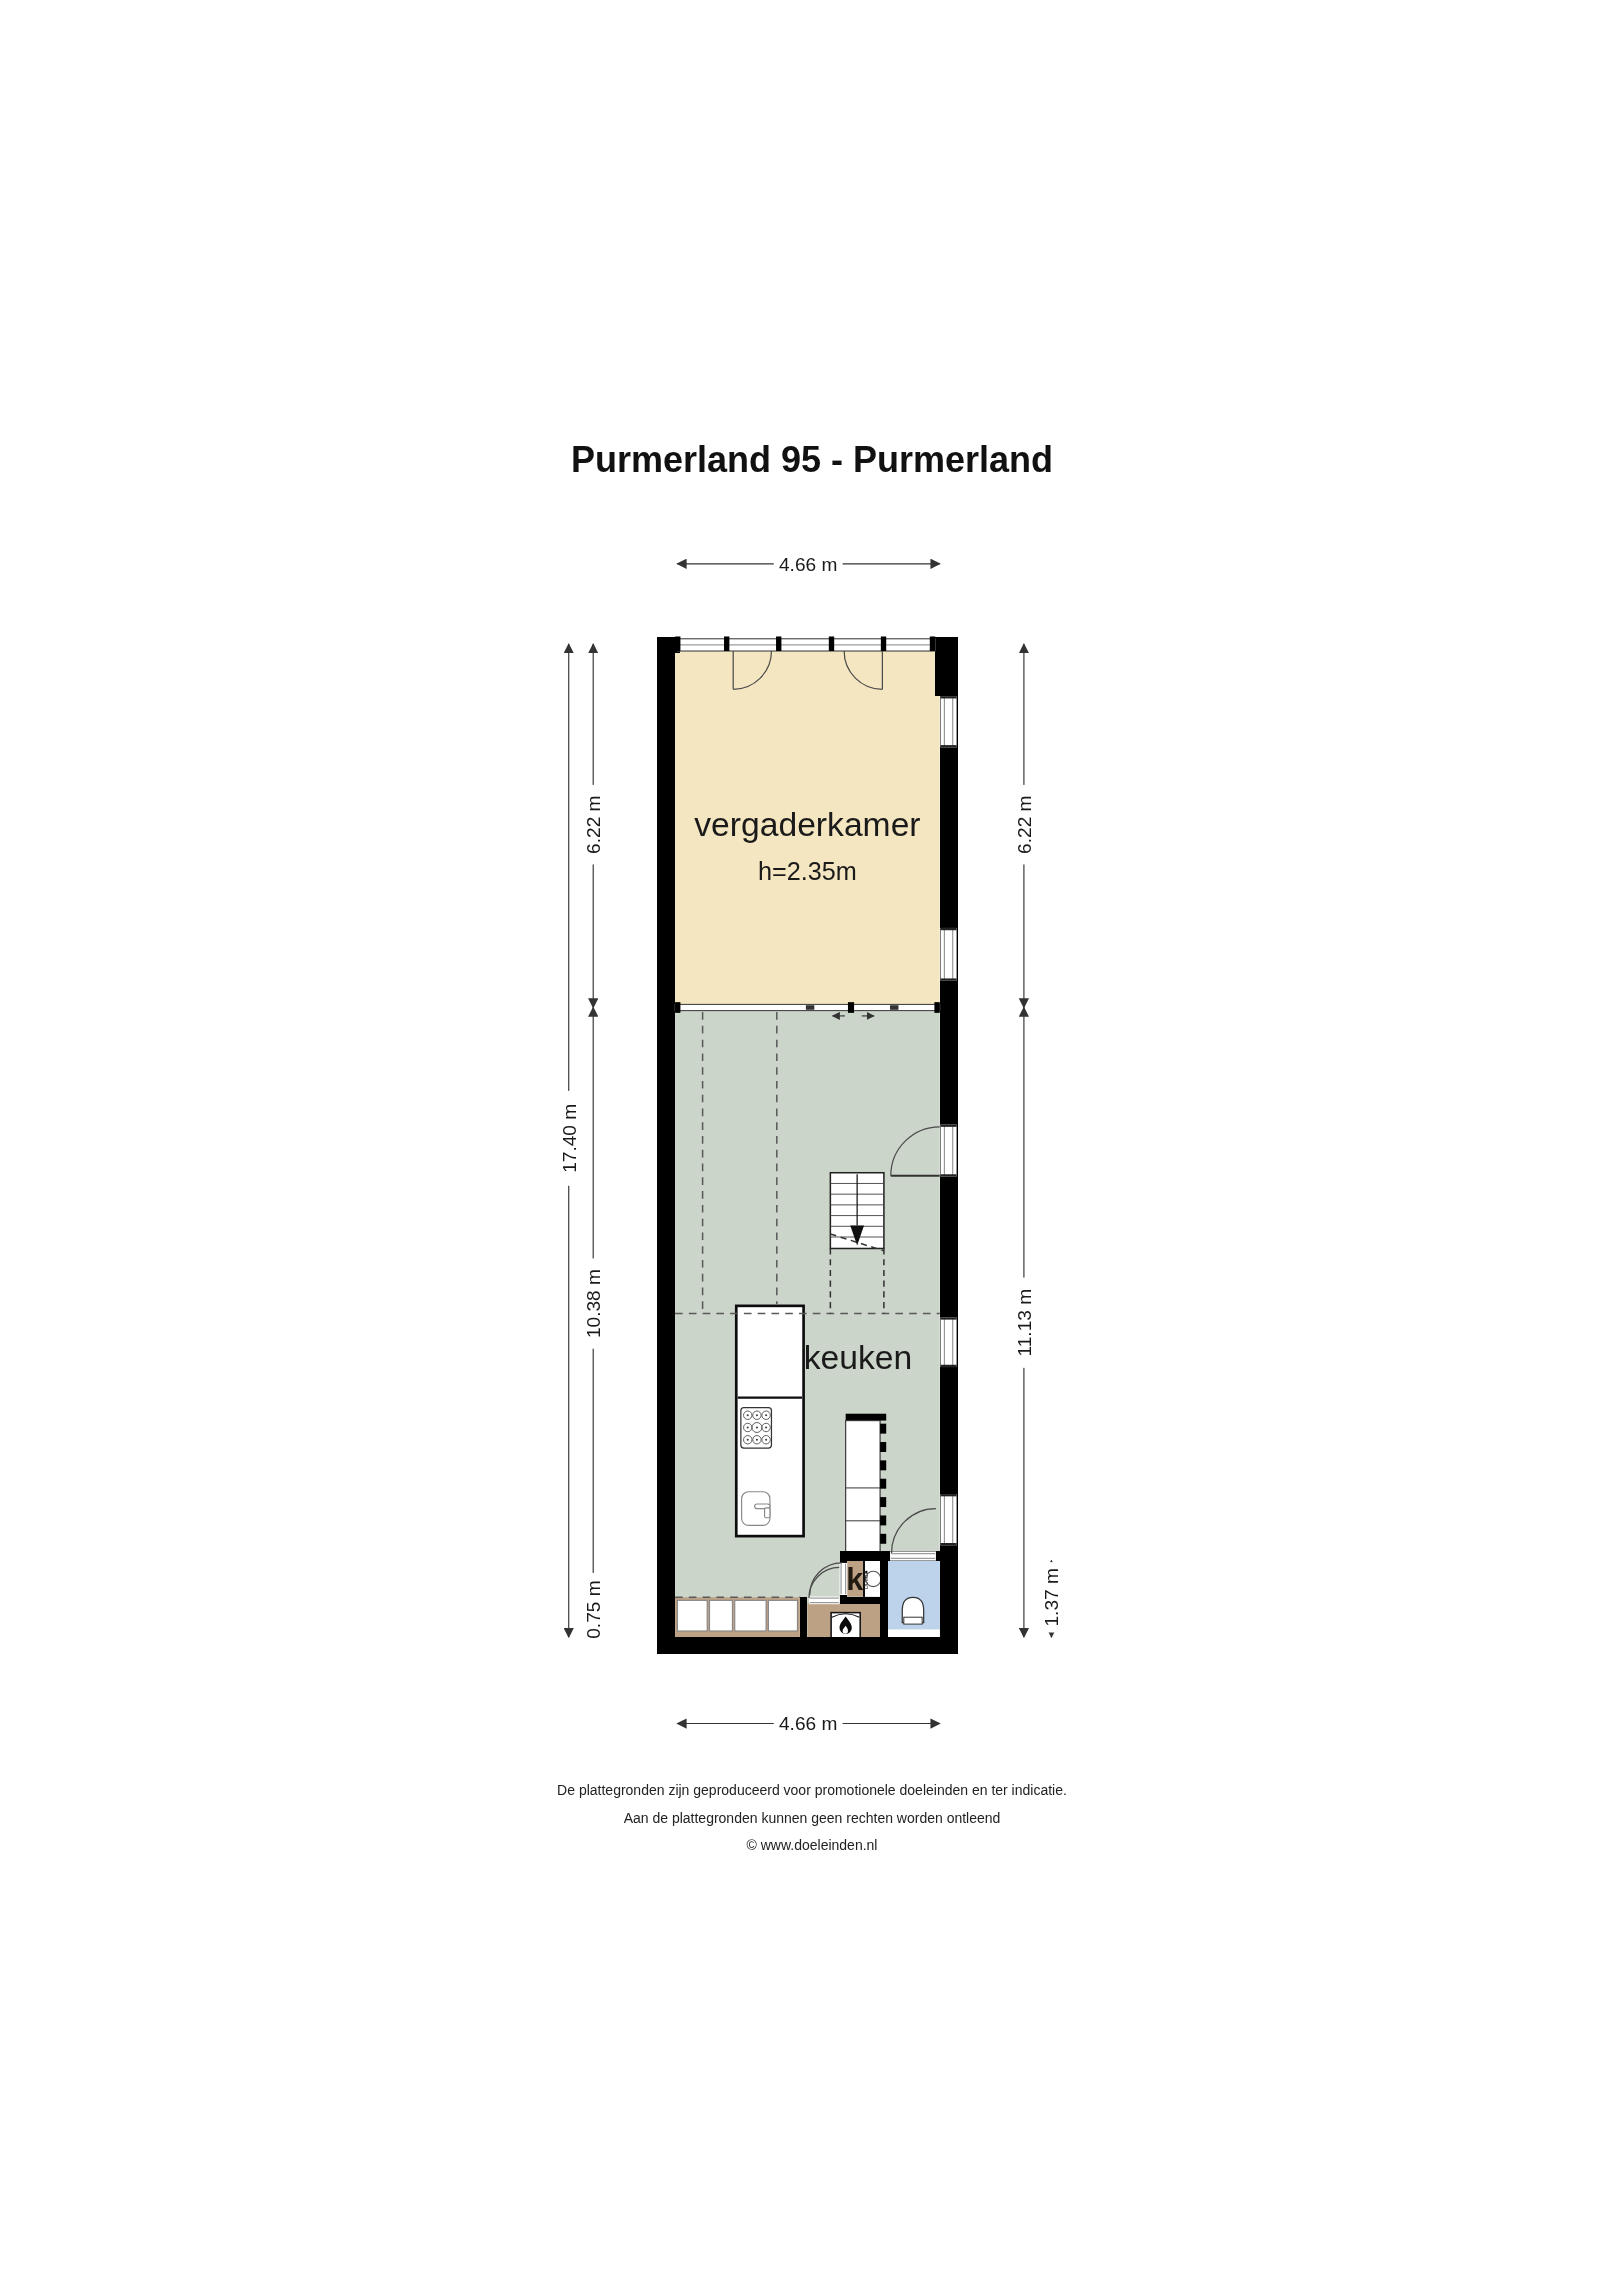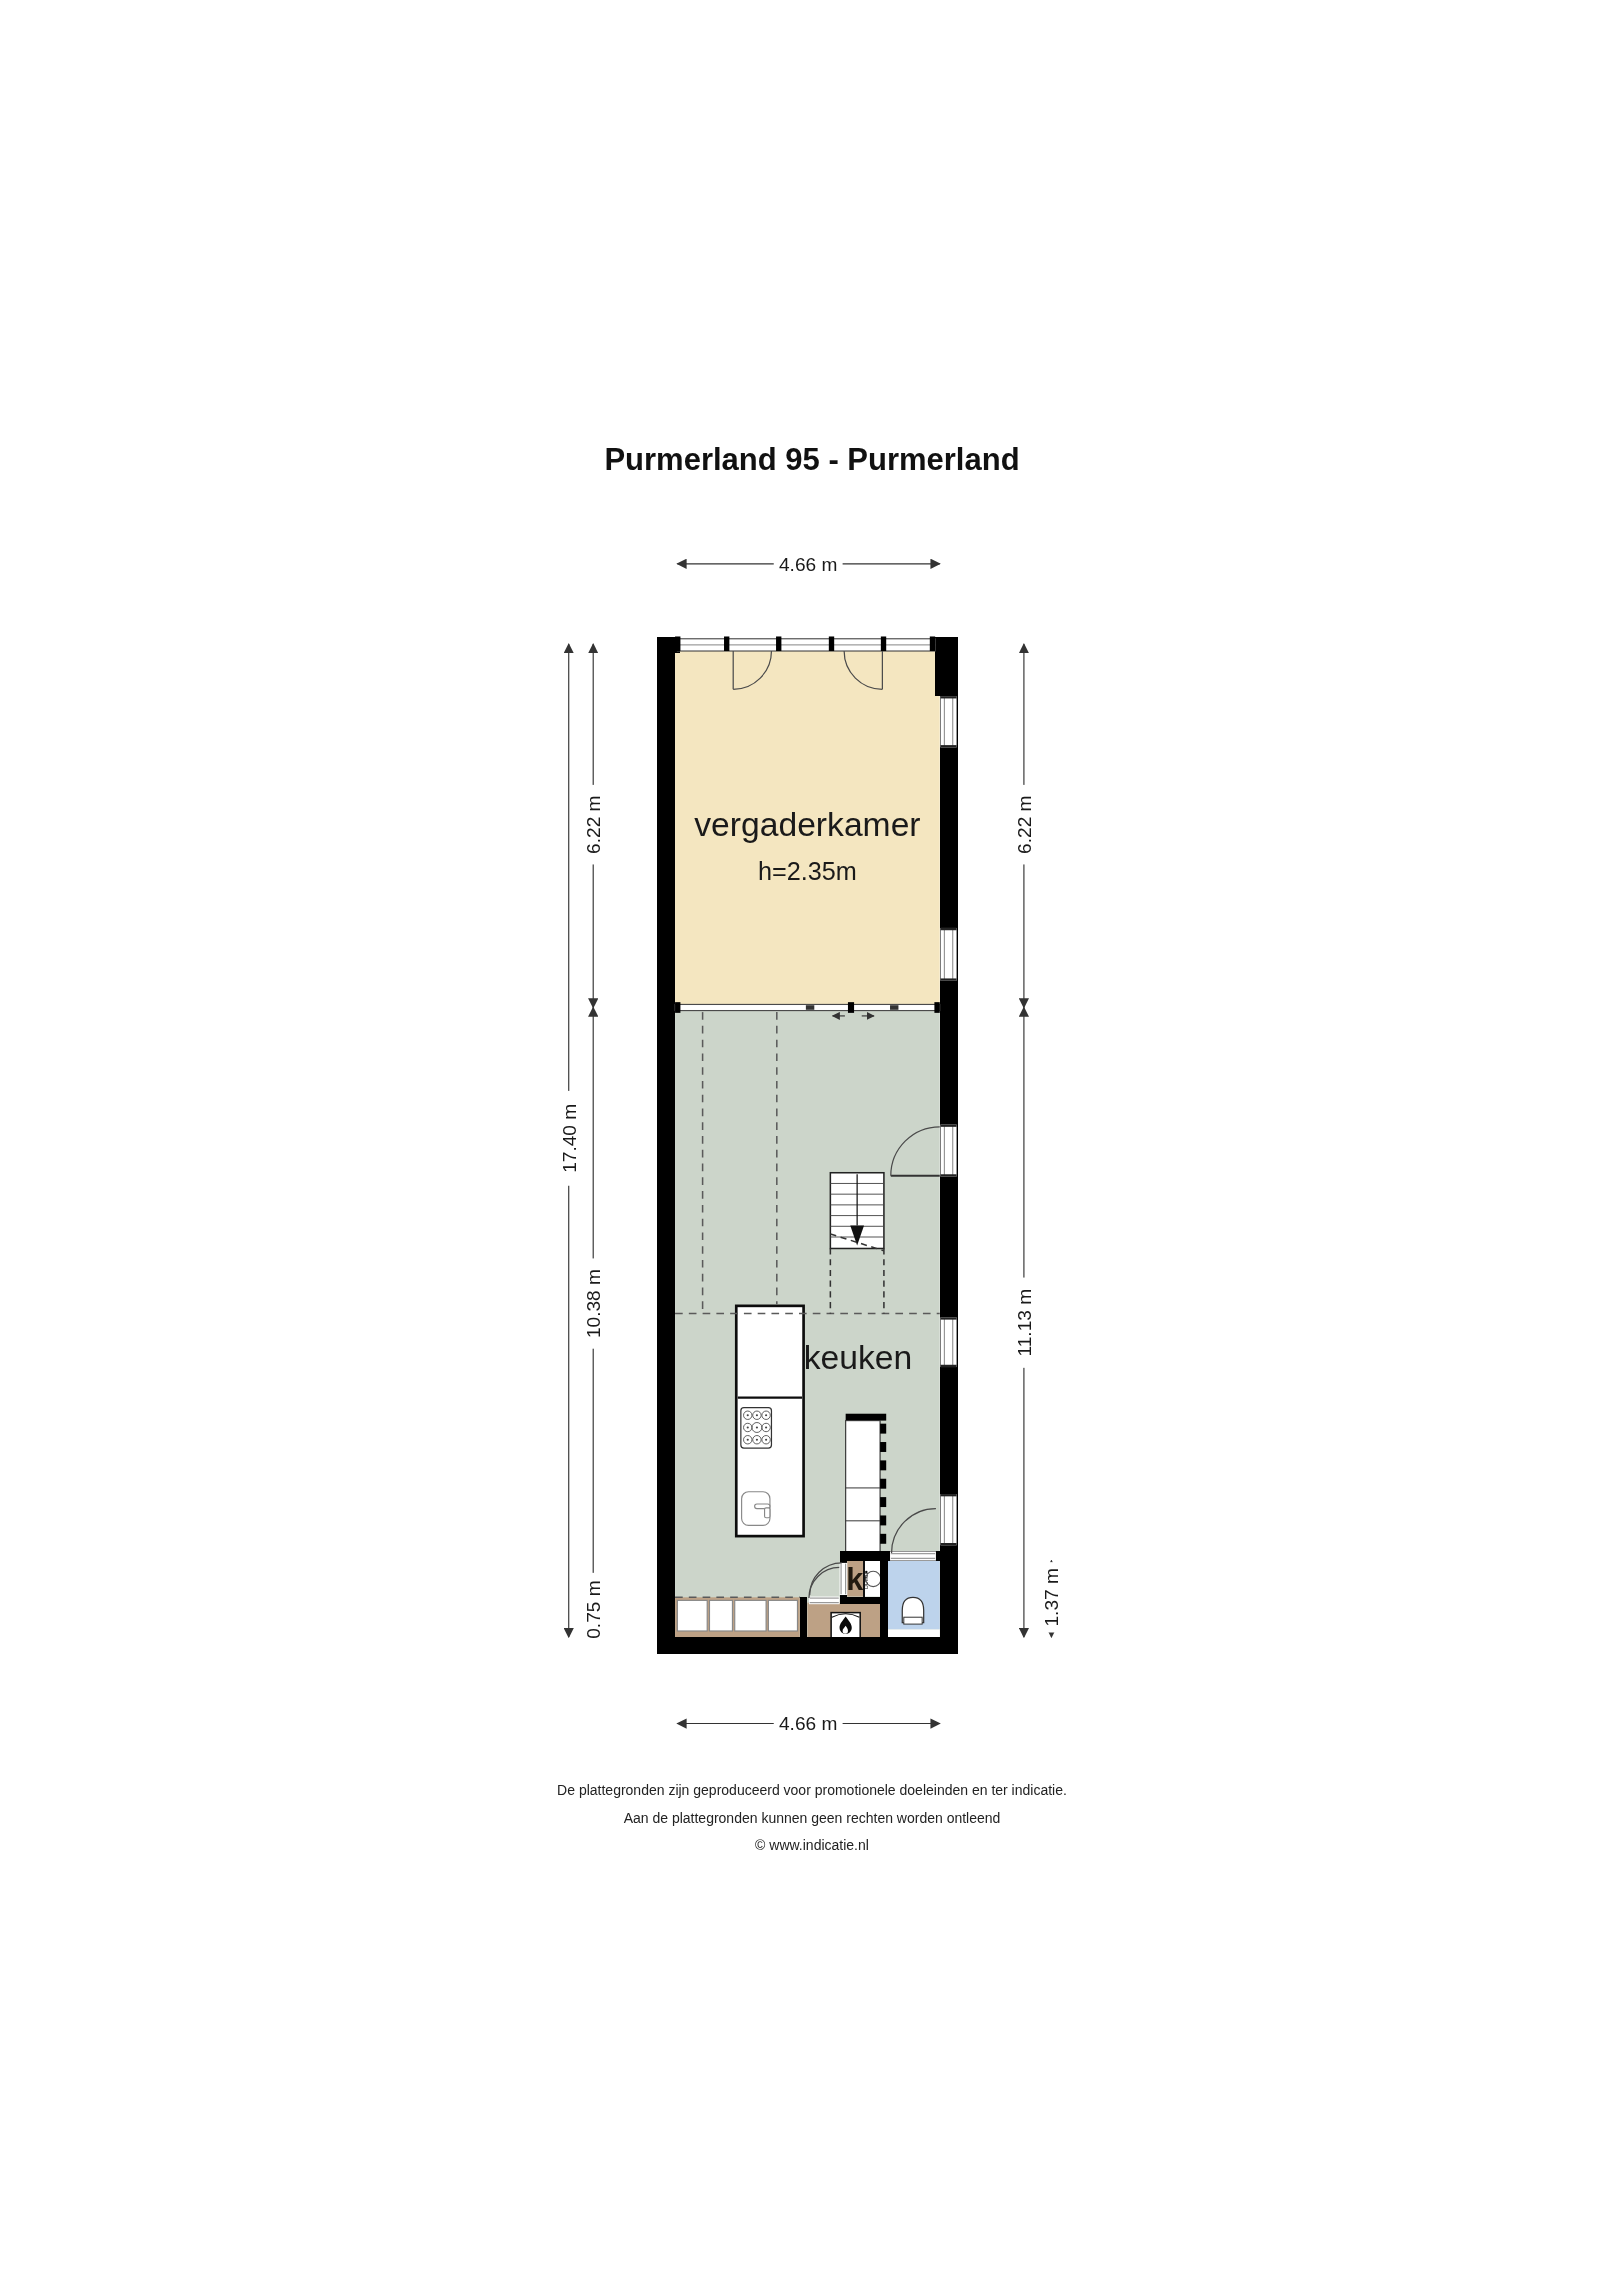--- a/index.html
+++ b/index.html
@@ -1,19 +1,19 @@
 <!DOCTYPE html>
 <html style="--wall: #000000; --vergaderkamer: #f4e6c0; --keuken: #ccd5ca; --wood: #bda185; --toilet: #bdd3ec;font-size:12.2px"><head>
 <meta charset="utf-8">
 <style>
   html,body{margin:0;padding:0;background:#ffffff;}
   #page{position:relative;width:1624px;height:2295px;background:#fff;
         font-family:"Liberation Sans",sans-serif;overflow:hidden;}
   .title{position:absolute;top:441px;left:0;width:100%;text-align:center;
-         font-size:31px;font-weight:bold;color:#111;line-height:37px;}
+         font-size:36px;font-weight:bold;color:#111;line-height:37px;}
   .footer{position:absolute;top:1777px;left:0;width:100%;text-align:center;
           font-size:14px;color:#222;line-height:27.5px;}
   svg{position:absolute;left:0;top:0;}
   .wall{fill:var(--wall);}
   .cream{fill:var(--vergaderkamer);}
   .sage{fill:var(--keuken);}
   .wood{fill:var(--wood);}
   .blue{fill:var(--toilet);}
   .white{fill:#ffffff;}
   .frame{fill:#ffffff;stroke:#4a4a4a;stroke-width:1.5;}
@@ -331,17 +331,17 @@
       <g transform="rotate(-90 1374 2088)">
         <rect class="lblbg" x="1328" y="2074" width="92" height="28"></rect>
         <text class="dimtxt" x="1374" y="2097">1.37 m</text>
       </g>
     </g>
   </svg>
 
   <div class="footer">
     <div>De plattegronden zijn geproduceerd voor promotionele doeleinden en ter indicatie.</div>
     <div>Aan de plattegronden kunnen geen rechten worden ontleend</div>
-    <div>© www.indicatie.nl</div>
+    <div>© www.doeleinden.nl</div>
   </div>
 
 </div>
 
 
 </body></html>

